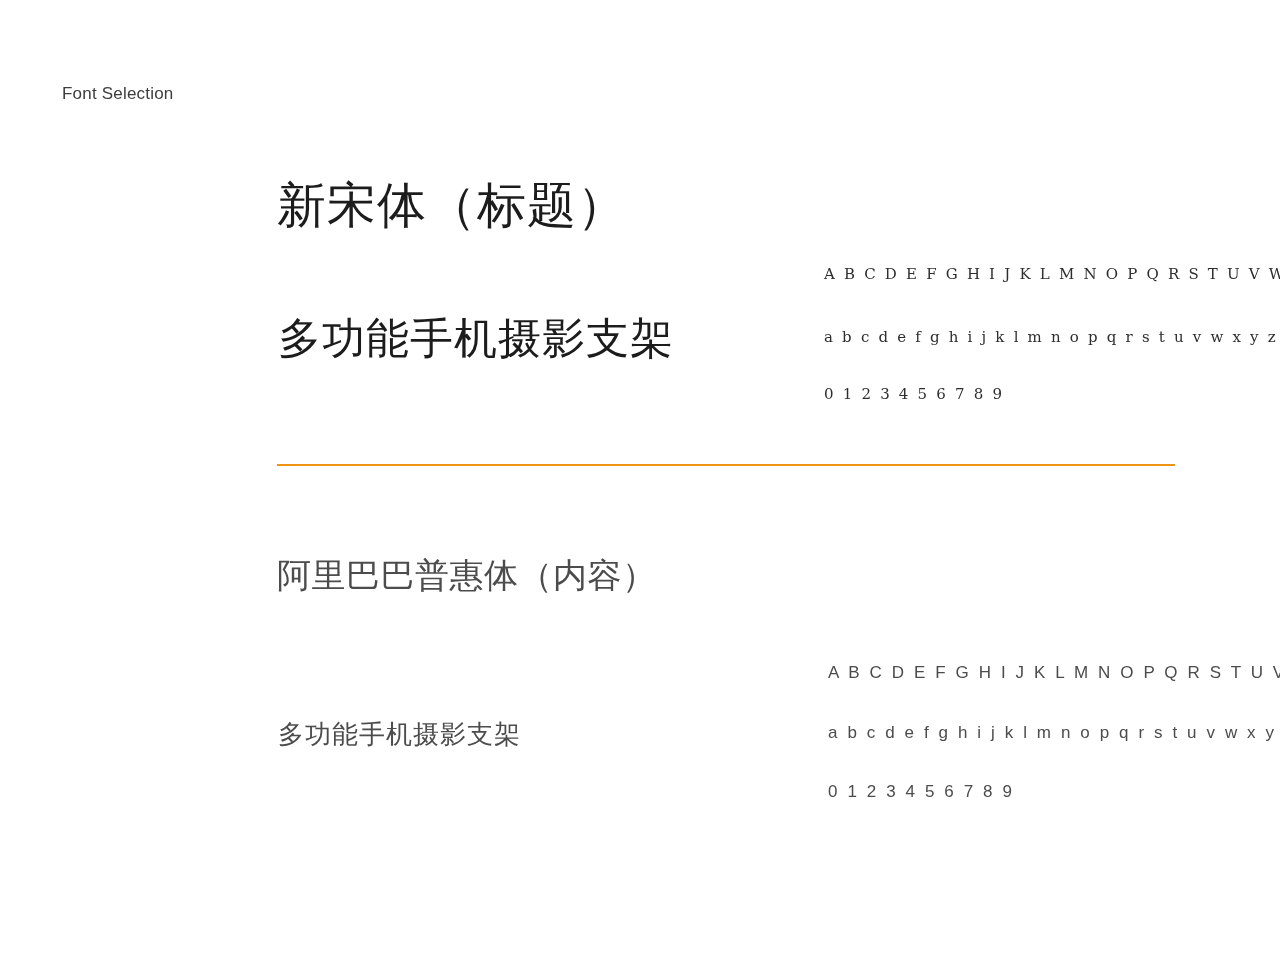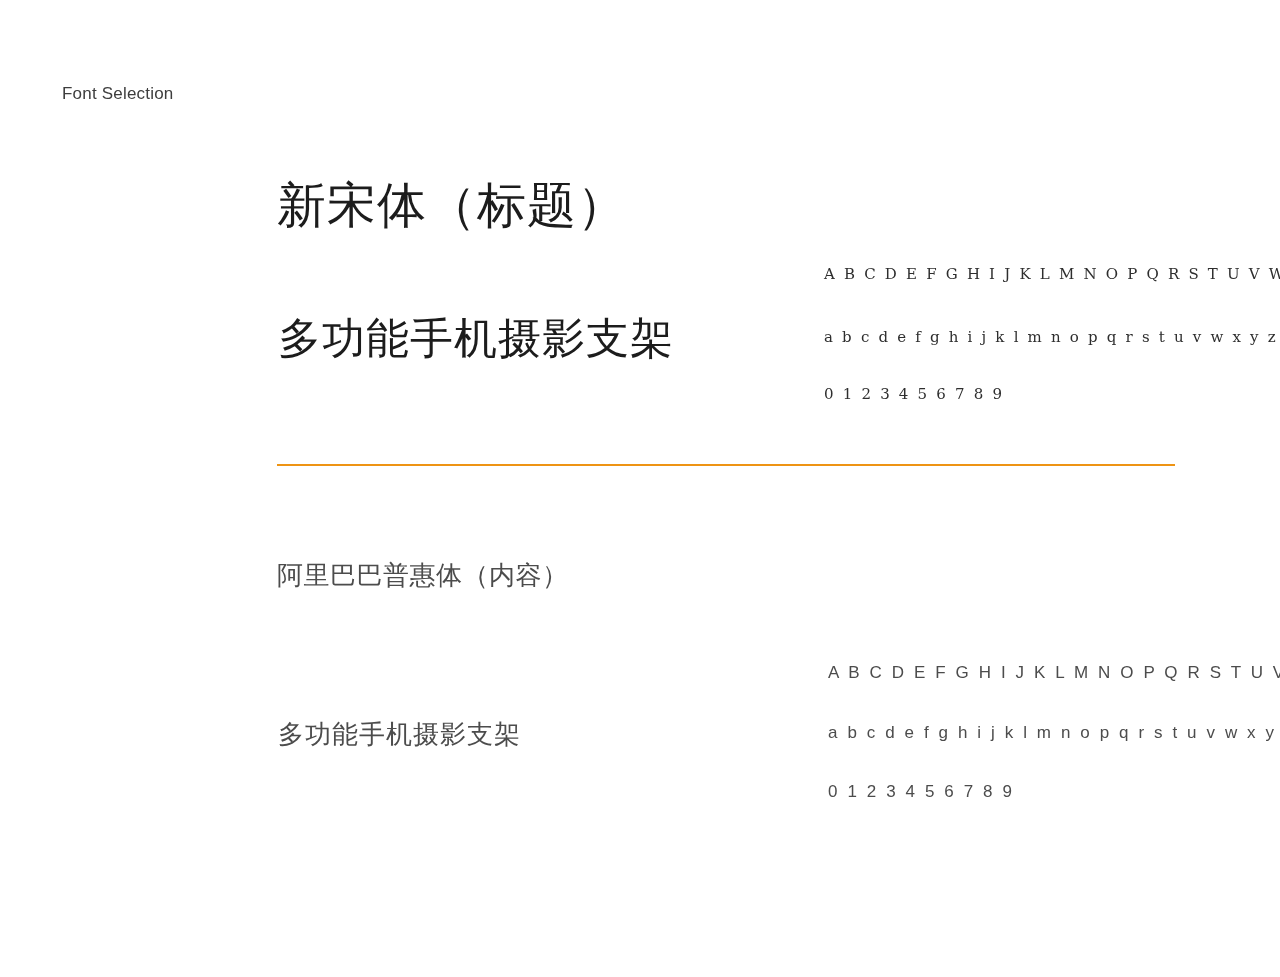--- a/index.html
+++ b/index.html
@@ -75,21 +75,21 @@
     border: none;
   }
 
   
   .sans-name {
     position: absolute;
     left: 277px;
     top: 560px;
     font-family: "Liberation Sans", "DejaVu Sans", sans-serif;
     font-weight: 400;
-    font-size: 26px;
+    font-size: 34px;
     line-height: 30px;
     color: #4c4c4c;
     letter-spacing: 0.5px;
     white-space: nowrap;
   }
   .sans-sample {
     position: absolute;
     left: 278px;
     top: 719px;
     font-family: "Liberation Sans", "DejaVu Sans", sans-serif;

